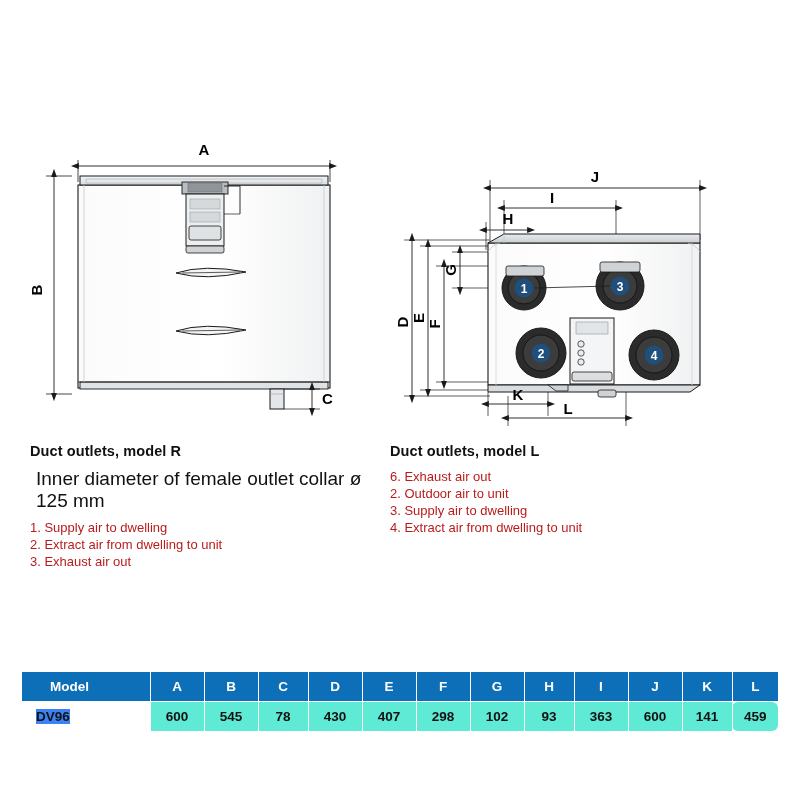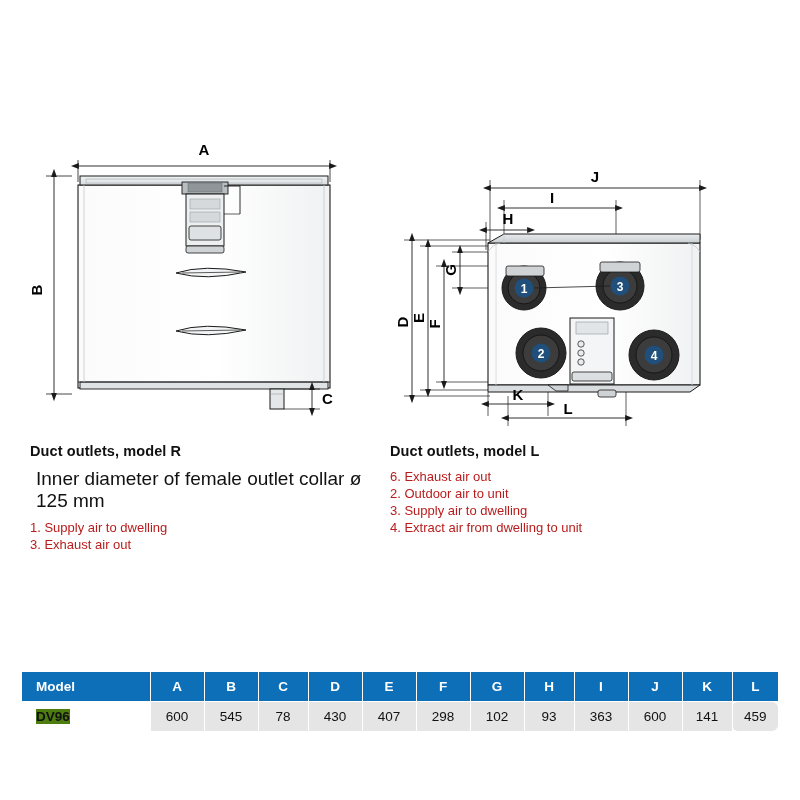--- a/index.html
+++ b/index.html
@@ -90,39 +90,39 @@
   }
   table.spec thead th {
     background: #0d6fb8;
     color: #ffffff;
     font-weight: 700;
     border-right: 1px solid #ffffff;
   }
   table.spec thead th:last-child { border-right: none; }
   table.spec thead th.model-col {
     text-align: left;
-    padding-left: 14px;
+    padding-left: 28px;
   }
   table.spec tbody td {
-    background: #e5e5e5;
+    background: #5eead4;
     color: #111111;
-    font-weight: 400;
+    font-weight: 700;
     border-right: 1px solid #ffffff;
     border-top: 1px solid #ffffff;
   }
   table.spec tbody td:last-child { border-right: none; border-radius: 6px; }
   table.spec tbody td.model-col {
     text-align: left;
     padding-left: 14px;
     font-weight: 700;
     background: #ffffff;
   }
   table.spec tbody td.model-col .modelname {
     display: inline-block;
-    background: #4d7c0f;
+    background: #3b82f6;
   }
 </style>
 </head>
 <body>
 
 <div class="stage">
 
   <svg class="drawing" viewBox="0 0 800 800">
     <defs>
       <marker id="arrL" markerWidth="9" markerHeight="9" refX="8" refY="3.2" orient="auto">
@@ -294,20 +294,21 @@
       <line x1="508" y1="418" x2="626" y2="418" stroke="#1a1a1a" stroke-width="0.9" marker-start="url(#arrL)" marker-end="url(#arrR)"></line>
       <text class="dimletter" x="568" y="414" text-anchor="middle">L</text>
     </g>
   </svg>
 
   <div class="caption-block" id="caption-left">
     <p class="caption-title">Duct outlets, model R</p>
     <p class="caption-sub">Inner diameter of female outlet collar ø 125 mm</p>
     <ul class="caption-list">
       <li>1. Supply air to dwelling</li>
+      <li>2. Extract air from dwelling to unit</li>
       <li>3. Exhaust air out</li>
     </ul>
   </div>
 
   <div class="caption-block" id="caption-right">
     <p class="caption-title">Duct outlets, model L</p>
     <ul class="caption-list">
       <li>6. Exhaust air out</li>
       <li>2. Outdoor air to unit</li>
       <li>3. Supply air to dwelling</li>

